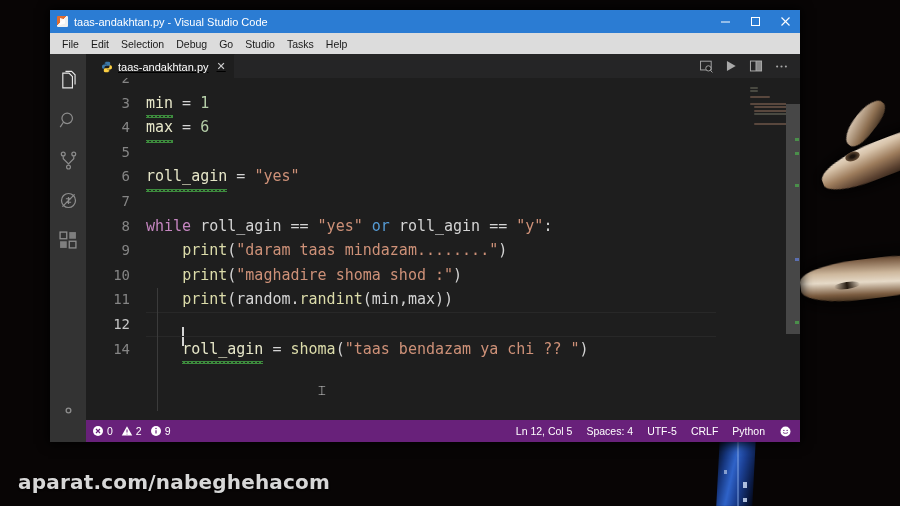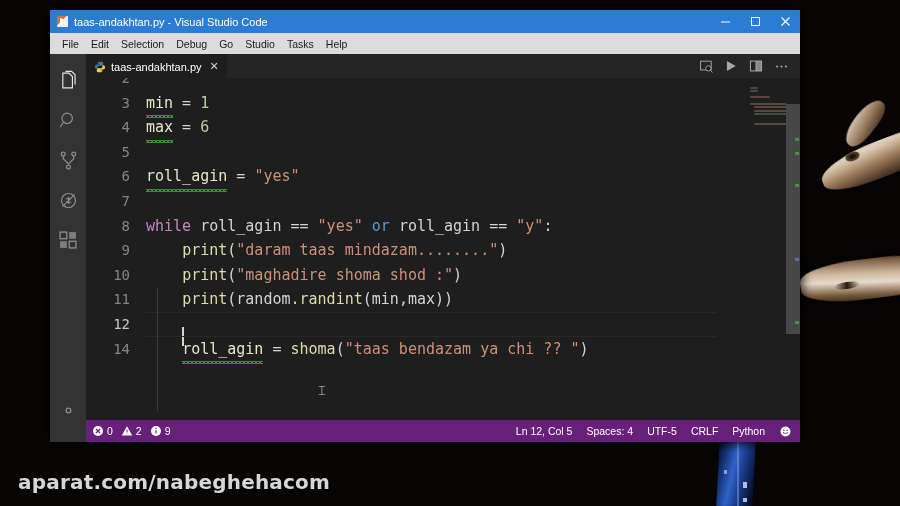--- a/index.html
+++ b/index.html
@@ -192,25 +192,26 @@
   
   .tabbar {
     height: 24px;
     background: #252526;
     display: flex; align-items: stretch;
     flex: 0 0 auto;
   }
   .tab {
     display: flex; align-items: center;
     gap: 5px;
-    padding: 0 7px 0 8px;
+    padding: 0 7px 0 15px;
     background: #1e1e1e;
     border-right: 1px solid #252526;
     border-top: 1px solid #1e1e1e;
     position: relative;
+    text-decoration: underline;
   }
   .py-icon { width: 12px; height: 12px; flex: 0 0 auto; }
   .tab-label {
     font-size: 11px; color: #ffffff;
     white-space: nowrap;
     font-family: "Liberation Sans", sans-serif;
   }
   .tab-close {
     font-size: 11px; color: #cfcfcf; line-height: 1;
     padding: 0 1px; margin-left: 2px;

